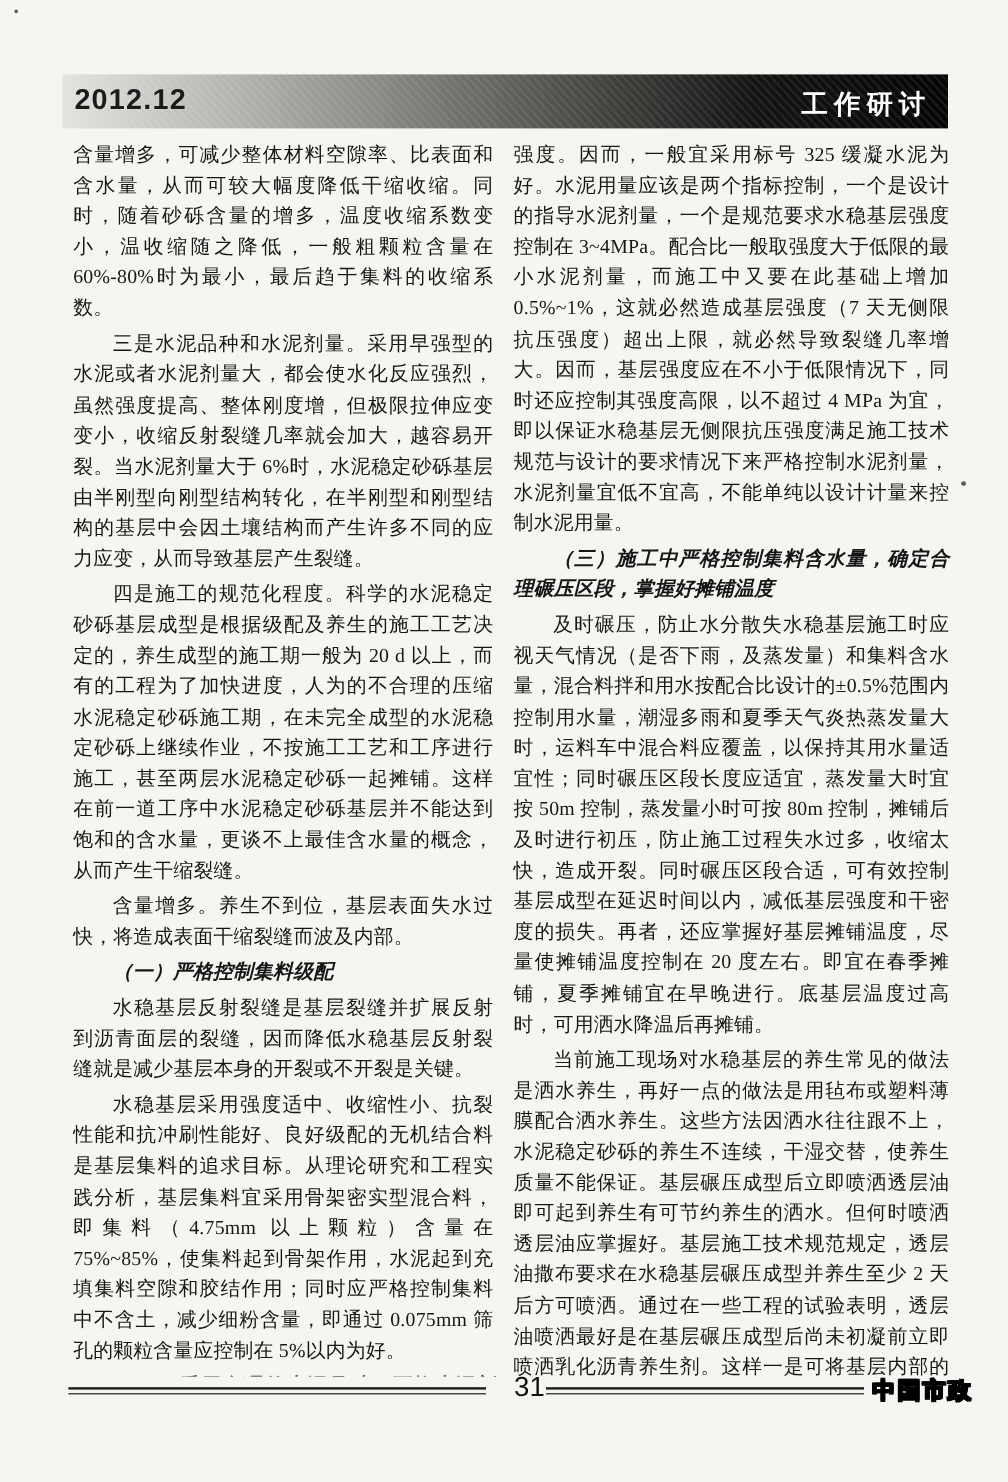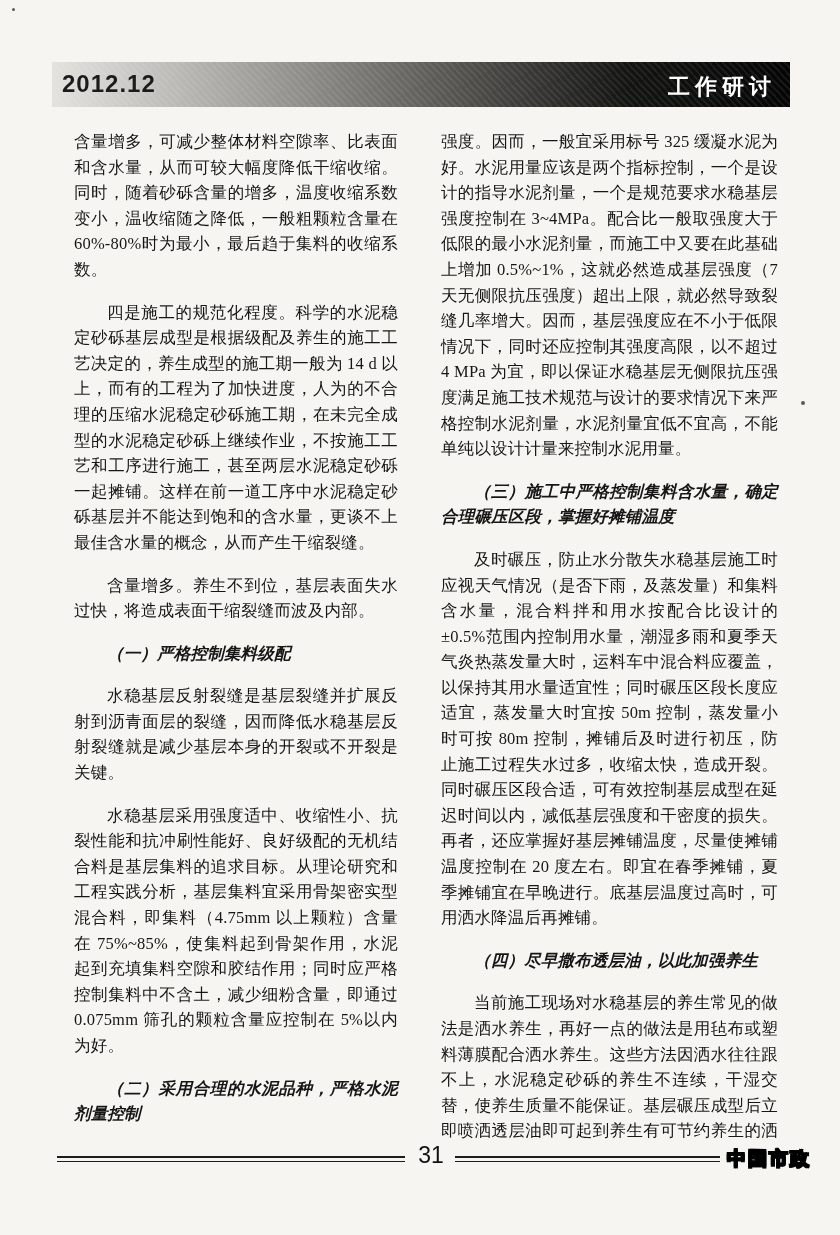--- a/index.html
+++ b/index.html
@@ -33,21 +33,21 @@
   }
 
   
   .column{
     position:absolute;top:112px;height:1035px;overflow:hidden;
     text-align:justify;
   }
   .column-left{left:57px;width:358px;}
   .column-right{left:424px;width:371px;}
   .para{
-    margin:17px;padding:0;
+    margin:4px;padding:0;
     font-size:16.5px;line-height:25.6px;
     letter-spacing:.2px;
   }
   .para.body,.para.heading,.para.subheading{text-indent:2em;}
   .para.cont{text-indent:0;}
   .para.heading{
     font-weight:bold;
     font-family:"Liberation Sans","DejaVu Sans",sans-serif;
     font-size:16px;
   }
@@ -55,21 +55,21 @@
 
   
   .footer{position:absolute;left:0;top:1142px;width:840px;height:50px;}
   .footer-rule{
     position:absolute;top:14px;height:3px;
     border-top:2px solid #1c1c1c;border-bottom:1px solid #1c1c1c;
   }
   .footer-rule-left{left:57px;width:348px;}
   .footer-rule-right{left:455px;width:265px;}
   .page-number{
-    position:absolute;left:408px;top:0;width:46px;text-align:center;
+    position:absolute;left:408px;top:0;width:46px;text-align:right;
     font-family:"Liberation Sans","DejaVu Sans",sans-serif;
     font-size:23px;color:#111;
   }
   .journal-logo{
     position:absolute;left:727px;top:4px;
     font-size:19px;font-weight:bold;letter-spacing:2px;
     color:#0f766e;
     -webkit-text-stroke:1.1px #000;
     text-shadow:
       -1px -1px 0 #000, 1px -1px 0 #000,
@@ -79,32 +79,32 @@
 </head>
 <body>
 
 <div class="header-band">
   <span class="issue-date">2012.12</span>
   <span class="section-title">工作研讨</span>
 </div>
 
 <div class="column column-left">
     <p class="para cont">含量增多，可减少整体材料空隙率、比表面和含水量，从而可较大幅度降低干缩收缩。同时，随着砂砾含量的增多，温度收缩系数变小，温收缩随之降低，一般粗颗粒含量在 60%-80%时为最小，最后趋于集料的收缩系数。</p>
-    <p class="para body">四是施工的规范化程度。科学的水泥稳定砂砾基层成型是根据级配及养生的施工工艺决定的，养生成型的施工期一般为 14 d 以上，而有的工程为了加快进度，人为的不合理的压缩水泥稳定砂砾施工期，在未完全成型的水泥稳定砂砾上继续作业，不按施工工艺和工序进行施工，甚至两层水泥稳定砂砾一起摊铺。这样在前一道工序中水泥稳定砂砾基层并不能达到饱和的含水量，更谈不上最佳含水量的概念，从而产生干缩裂缝。</p>
+    <p class="para body">三是水泥品种和水泥剂量。采用早强型的水泥或者水泥剂量大，都会使水化反应强烈，虽然强度提高、整体刚度增，但极限拉伸应变变小，收缩反射裂缝几率就会加大，越容易开裂。当水泥剂量大于 6%时，水泥稳定砂砾基层由半刚型向刚型结构转化，在半刚型和刚型结构的基层中会因土壤结构而产生许多不同的应力应变，从而导致基层产生裂缝。</p>
+    <p class="para body">四是施工的规范化程度。科学的水泥稳定砂砾基层成型是根据级配及养生的施工工艺决定的，养生成型的施工期一般为 20 d 以上，而有的工程为了加快进度，人为的不合理的压缩水泥稳定砂砾施工期，在未完全成型的水泥稳定砂砾上继续作业，不按施工工艺和工序进行施工，甚至两层水泥稳定砂砾一起摊铺。这样在前一道工序中水泥稳定砂砾基层并不能达到饱和的含水量，更谈不上最佳含水量的概念，从而产生干缩裂缝。</p>
     <p class="para body">含量增多。养生不到位，基层表面失水过快，将造成表面干缩裂缝而波及内部。</p>
     <p class="para subheading">（一）严格控制集料级配</p>
     <p class="para body">水稳基层反射裂缝是基层裂缝并扩展反射到沥青面层的裂缝，因而降低水稳基层反射裂缝就是减少基层本身的开裂或不开裂是关键。</p>
     <p class="para body">水稳基层采用强度适中、收缩性小、抗裂性能和抗冲刷性能好、良好级配的无机结合料是基层集料的追求目标。从理论研究和工程实践分析，基层集料宜采用骨架密实型混合料，即集料（4.75mm 以上颗粒）含量在 75%~85%，使集料起到骨架作用，水泥起到充填集料空隙和胶结作用；同时应严格控制集料中不含土，减少细粉含量，即通过 0.075mm 筛孔的颗粒含量应控制在 5%以内为好。</p>
     <p class="para subheading">（二）采用合理的水泥品种，严格水泥剂量控制</p>
   </div>
 <div class="column column-right">
     <p class="para cont">强度。因而，一般宜采用标号 325 缓凝水泥为好。水泥用量应该是两个指标控制，一个是设计的指导水泥剂量，一个是规范要求水稳基层强度控制在 3~4MPa。配合比一般取强度大于低限的最小水泥剂量，而施工中又要在此基础上增加 0.5%~1%，这就必然造成基层强度（7 天无侧限抗压强度）超出上限，就必然导致裂缝几率增大。因而，基层强度应在不小于低限情况下，同时还应控制其强度高限，以不超过 4 MPa 为宜，即以保证水稳基层无侧限抗压强度满足施工技术规范与设计的要求情况下来严格控制水泥剂量，水泥剂量宜低不宜高，不能单纯以设计计量来控制水泥用量。</p>
     <p class="para subheading">（三）施工中严格控制集料含水量，确定合理碾压区段，掌握好摊铺温度</p>
     <p class="para body">及时碾压，防止水分散失水稳基层施工时应视天气情况（是否下雨，及蒸发量）和集料含水量，混合料拌和用水按配合比设计的±0.5%范围内控制用水量，潮湿多雨和夏季天气炎热蒸发量大时，运料车中混合料应覆盖，以保持其用水量适宜性；同时碾压区段长度应适宜，蒸发量大时宜按 50m 控制，蒸发量小时可按 80m 控制，摊铺后及时进行初压，防止施工过程失水过多，收缩太快，造成开裂。同时碾压区段合适，可有效控制基层成型在延迟时间以内，减低基层强度和干密度的损失。再者，还应掌握好基层摊铺温度，尽量使摊铺温度控制在 20 度左右。即宜在春季摊铺，夏季摊铺宜在早晚进行。底基层温度过高时，可用洒水降温后再摊铺。</p>
-    <p class="para subheading">（四）尽早撒布透层油，以此加强养生</p>
     <p class="para body">当前施工现场对水稳基层的养生常见的做法是洒水养生，再好一点的做法是用毡布或塑料薄膜配合洒水养生。这些方法因洒水往往跟不上，水泥稳定砂砾的养生不连续，干湿交替，使养生质量不能保证。基层碾压成型后立即喷洒透层油即可起到养生有可节约养生的洒水。但何时喷洒透层油应掌握好。基层施工技术规范规定，透层油撒布要求在水稳基层碾压成型并养生至少 2 天后方可喷洒。通过在一些工程的试验表明，透层油喷洒最好是在基层碾压成型后尚未初凝前立即喷洒乳化沥青养生剂。这样一是可将基层内部的水分封闭住，减少蒸发，保护水稳基层强度的形成和增长，起到养生膜</p>
   </div>
 
 <div class="footer">
   <div class="footer-rule footer-rule-left"></div>
   <span class="page-number">31</span>
   <div class="footer-rule footer-rule-right"></div>
   <span class="journal-logo">中国市政</span>
 </div>
 

